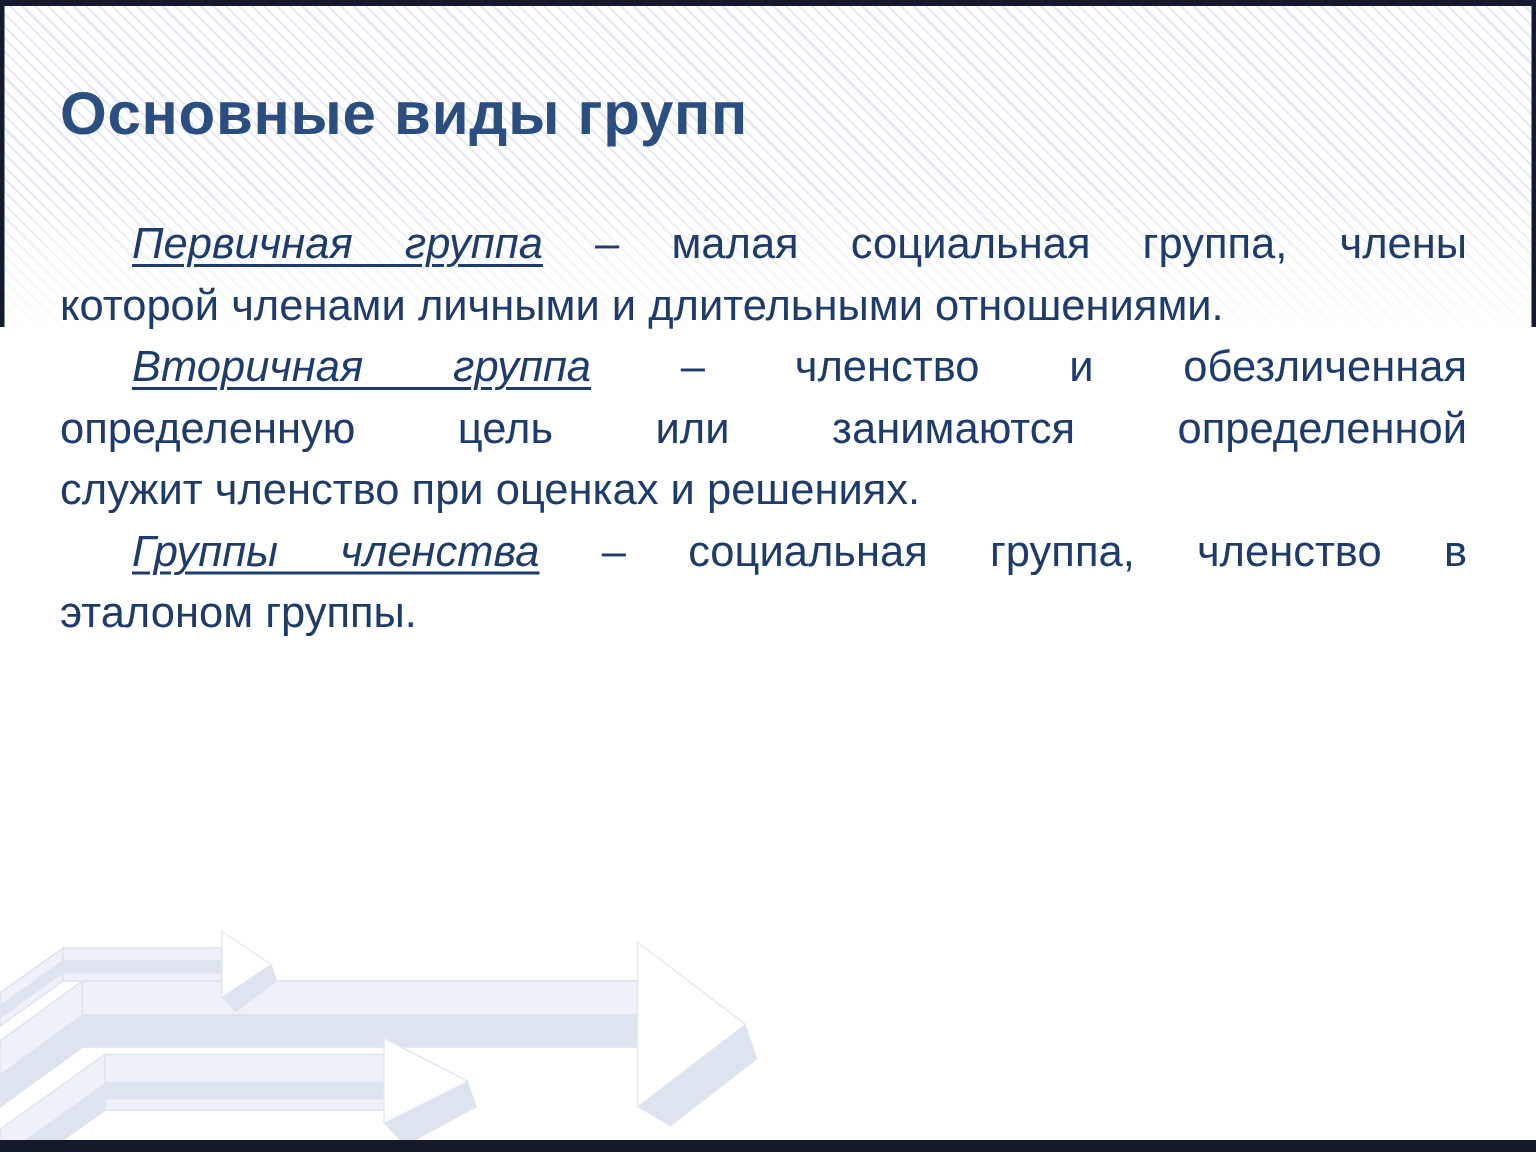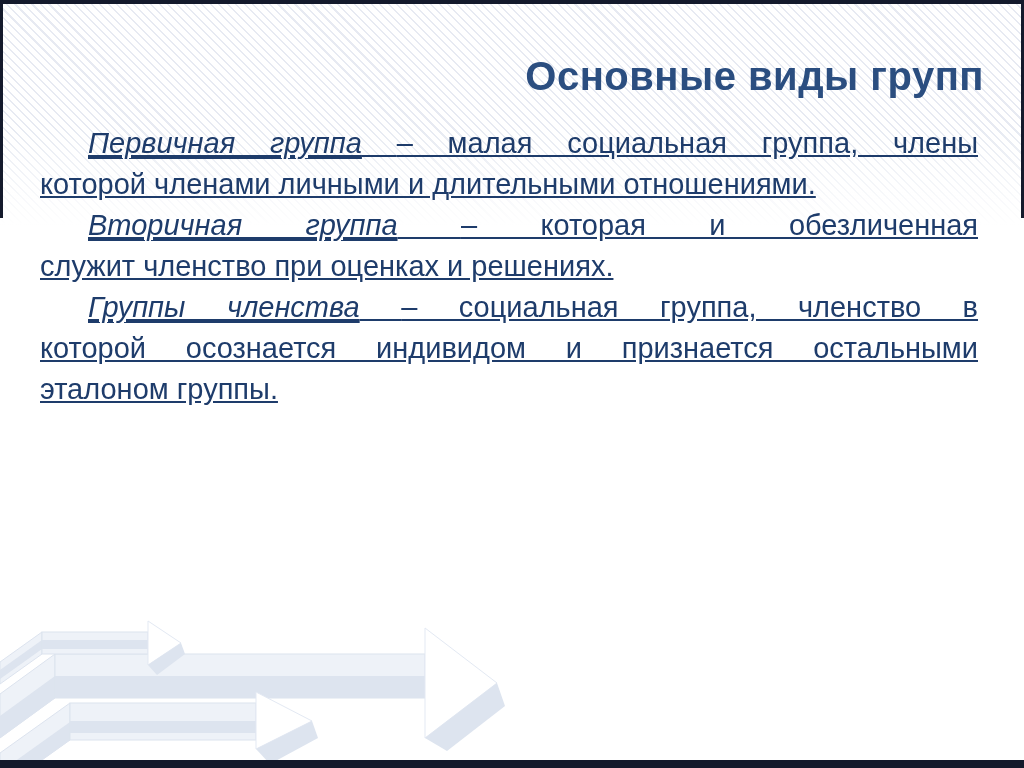--- a/index.html
+++ b/index.html
@@ -37,33 +37,32 @@
   .edge-left   { position: absolute; top: 0; left: 0; width: 3px; height: 218px; background: var(--edge-bar, #141a2c); z-index: 3; }
   .edge-right  { position: absolute; top: 0; right: 0; width: 3px; height: 218px; background: var(--edge-bar, #141a2c); z-index: 3; }
   .bottom-bar  { position: absolute; bottom: 0; left: 0; right: 0; height: 8px; background: var(--edge-bar, #141a2c); z-index: 3; }
 
   .title {
     position: relative;
     z-index: 2;
     margin: 50px 40px 0 40px;
     font-size: 40px;
     line-height: 52px;
-    text-align: right;
+    text-align: left;
     color: var(--title, #2b4e80);
     font-weight: 600;
     letter-spacing: 0.5px;
   }
   .body-text {
     position: relative;
     z-index: 2;
-    margin: 21px 46px 0 40px;
+    margin: 41px 46px 0 40px;
     font-size: 29px;
     line-height: 41px;
     color: var(--body-text, #1e3c6b);
-    text-decoration: underline;
   }
   .line {
     text-align: justify;
     text-align-last: justify;
   }
   .line.first { text-indent: 48px; }
   .line.last  { text-align-last: left; }
   .term {
     font-style: italic;
     text-decoration: underline;
@@ -129,31 +128,31 @@
       <div class="line first">
         <span class="term">Первичная группа</span>
         <span>– малая социальная группа, члены</span>
       </div>
       <div class="line last">которой членами личными и длительными отношениями.</div>
     </div>
 
     <div class="para">
       <div class="line first">
         <span class="term">Вторичная группа</span>
-        <span>– которая и обезличенная</span>
+        <span>– членство и обезличенная</span>
       </div>
+      <div class="line">определенную цель или занимаются определенной</div>
     </div>
 
     <div class="para">
       <div class="line last">служит членство при оценках и решениях.</div>
     </div>
 
     <div class="para">
       <div class="line first">
         <span class="term">Группы членства</span>
         <span>– социальная группа, членство в</span>
       </div>
-      <div class="line">которой осознается индивидом и признается остальными</div>
       <div class="line last">эталоном группы.</div>
     </div>
 
   </div>
 </div>
 
 </body></html>

